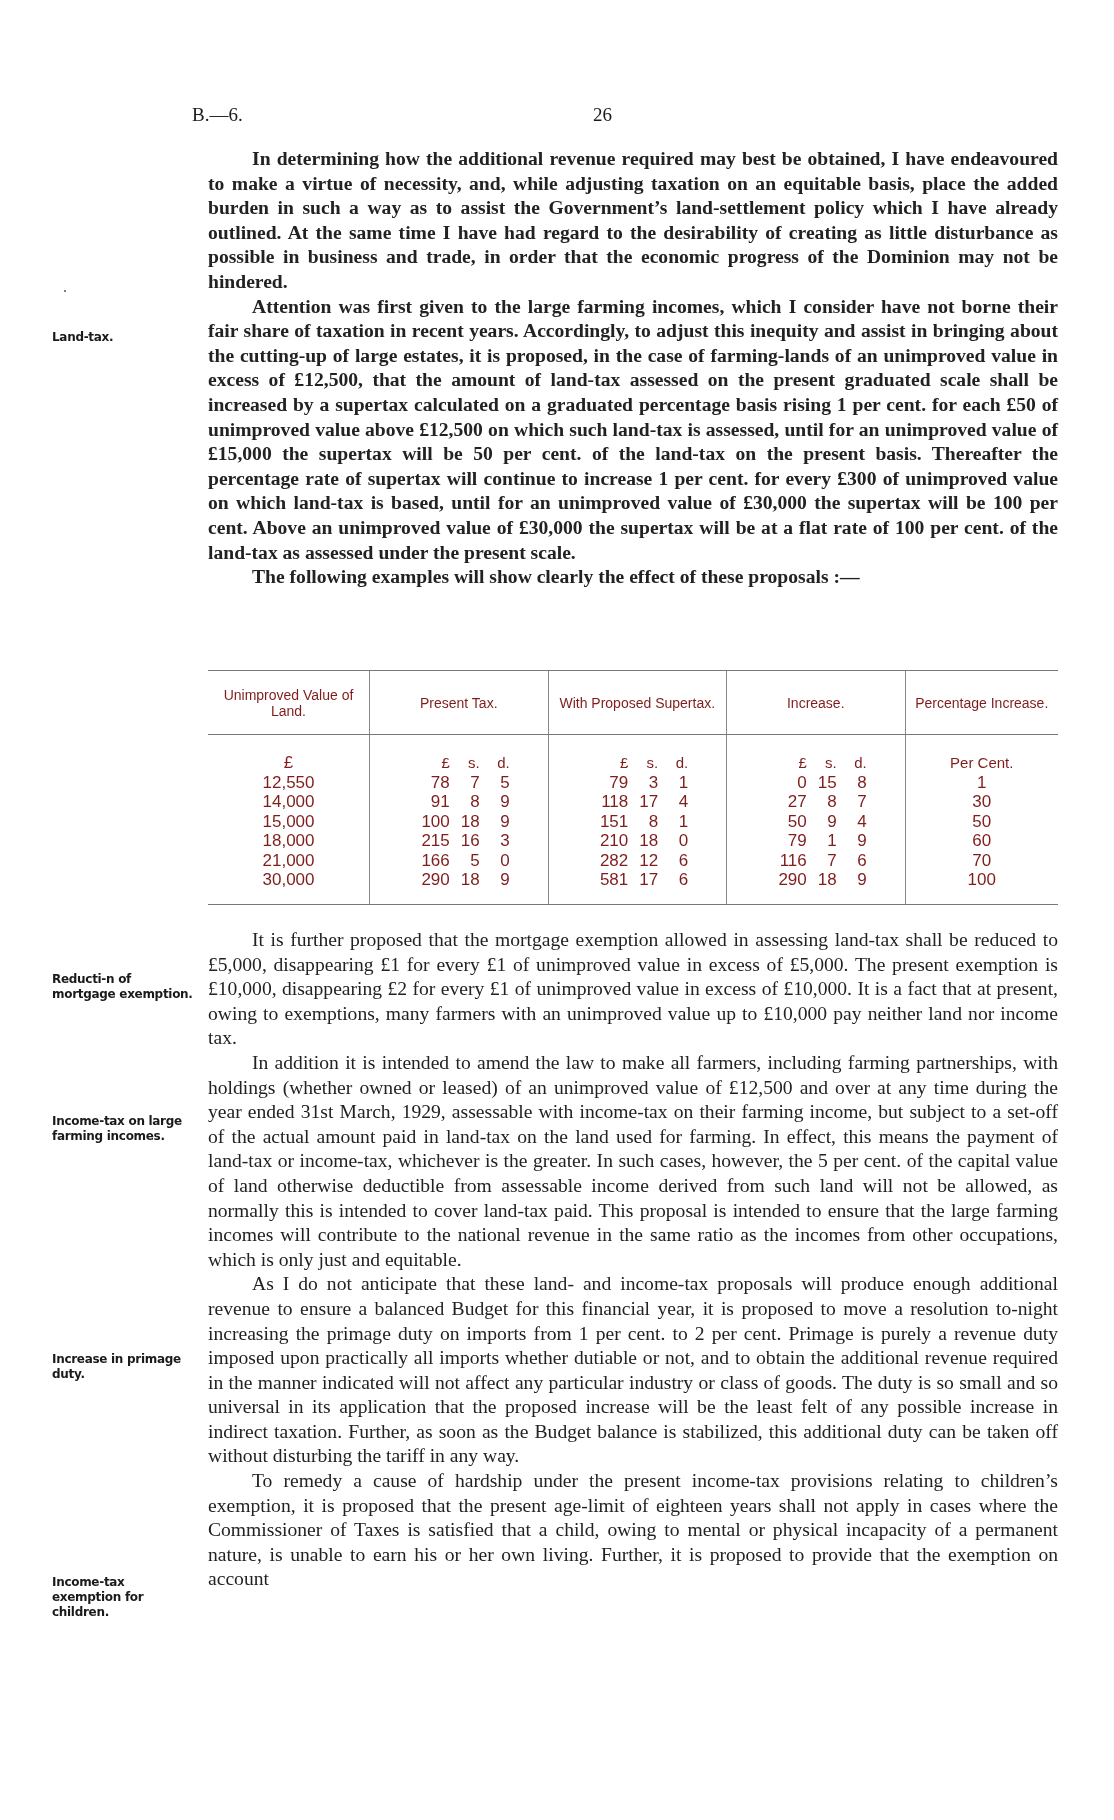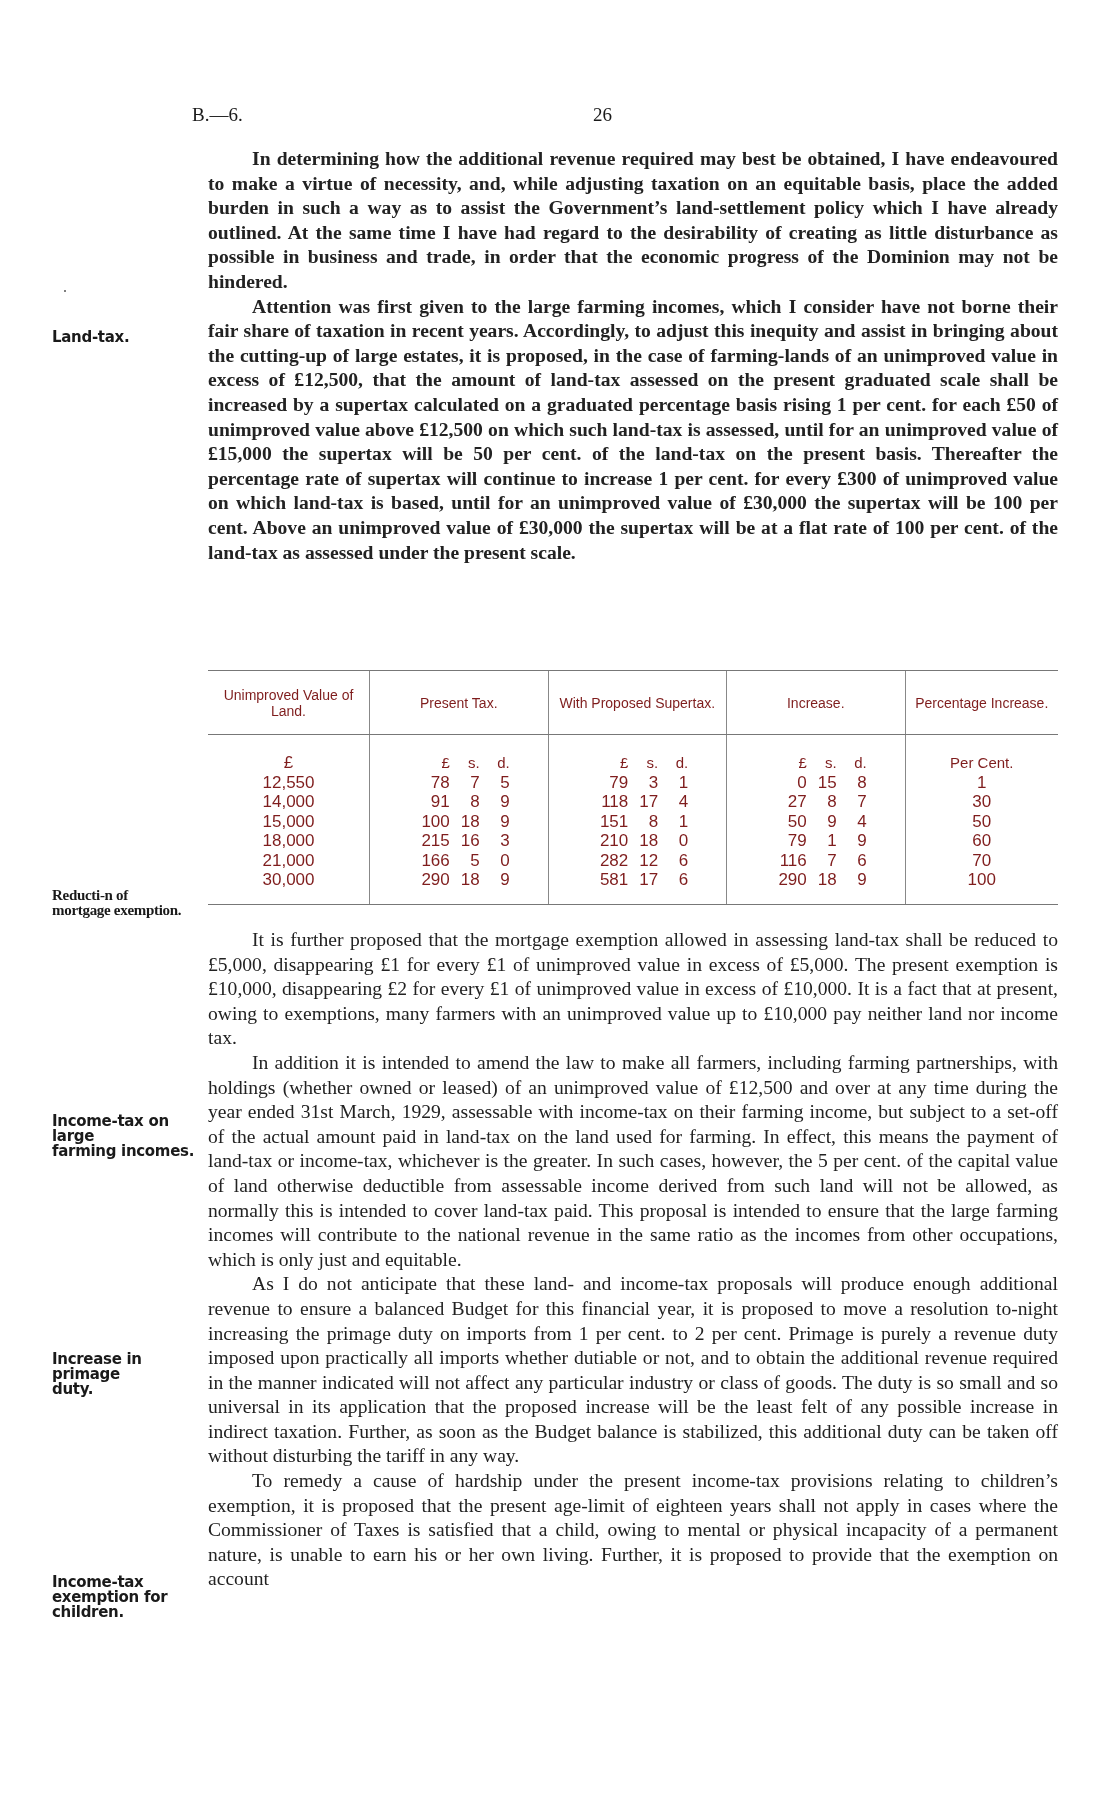--- a/index.html
+++ b/index.html
@@ -16,21 +16,21 @@
     .main {
       position: absolute; left: 208px; width: 850px;
       font-family: "Liberation Serif", serif;
       font-size: 19.6px; line-height: 24.6px; text-align: justify;
       color: #222;
     }
     .main p { margin: 0; text-indent: 44px; }
     .margin-note {
       position: absolute; left: 52px; width: 150px;
       font-family: "DejaVu Sans", sans-serif; font-weight: bold;
-      font-size: 15px; line-height: 15px; color: #1a1a1a;
+      font-size: 12px; line-height: 15px; color: #1a1a1a;
       letter-spacing: -0.3px;
     }
     .stray-dot { position:absolute; left: 64px; top: 290px; width:2px; height:2px; background:#555; border-radius:50%; }
 
     .tbl-wrap { position: absolute; left: 208px; top: 670px; width: 850px; }
     table.supertax {
       width: 100%; border-collapse: collapse;
       font-family: Liberation Sans, sans-serif; color: #7f1d1d;
     }
     table.supertax th {
@@ -56,41 +56,42 @@
 <div class="page-header">
   <span>B.—6.</span>
   <span>26</span>
 </div>
 
 <span class="stray-dot"></span>
 
 <div class="margin-note" style="top:330px;">
   <span>Land-tax.</span>
 </div>
-<div class="margin-note" style="top:888px;font-family:Liberation Serif, serif;">
+<div class="margin-note" style="top:972px;">
   <div>Reducti‑n of</div>
   <div>mortgage exemption.</div>
 </div>
 <div class="margin-note" style="top:1083px;margin-top:31px;">
   <div>Income-tax on large</div>
   <div>farming incomes.</div>
 </div>
 <div class="margin-note" style="top:1352px;">
   <div>Increase in primage</div>
   <div>duty.</div>
 </div>
 <div class="margin-note" style="top:1575px;">
   <div>Income-tax</div>
   <div>exemption for</div>
   <div>children.</div>
 </div>
 
 <div class="main" style="top:147px;font-weight:bold;">
   <p>In determining how the additional revenue required may best be obtained, I have endeavoured to make a virtue of necessity, and, while adjusting taxation on an equitable basis, place the added burden in such a way as to assist the Government’s land-settlement policy which I have already outlined.  At the same time I have had regard to the desirability of creating as little disturbance as possible in business and trade, in order that the economic progress of the Dominion may not be hindered.</p>
   <p>Attention was first given to the large farming incomes, which I consider have not borne their fair share of taxation in recent years.  Accordingly, to adjust this inequity and assist in bringing about the cutting-up of large estates, it is proposed, in the case of farming-lands of an unimproved value in excess of £12,500, that the amount of land-tax assessed on the present graduated scale shall be increased by a supertax calculated on a graduated percentage basis rising 1 per cent. for each £50 of unimproved value above £12,500 on which such land-tax is assessed, until for an unimproved value of £15,000 the supertax will be 50 per cent. of the land-tax on the present basis.  Thereafter the percentage rate of supertax will continue to increase 1 per cent. for every £300 of unimproved value on which land-tax is based, until for an unimproved value of £30,000 the supertax will be 100 per cent.  Above an unimproved value of £30,000 the supertax will be at a flat rate of 100 per cent. of the land-tax as assessed under the present scale.</p>
+  <p>The following examples will show clearly the effect of these proposals :—</p>
 </div>
 
 <div class="tbl-wrap">
   <table class="supertax">
     <thead>
       <tr>
         <th style="width:19%;">Unimproved Value of Land.</th>
         <th style="width:21%;">Present Tax.</th>
         <th style="width:21%;">With Proposed Supertax.</th>
         <th style="width:21%;">Increase.</th>

